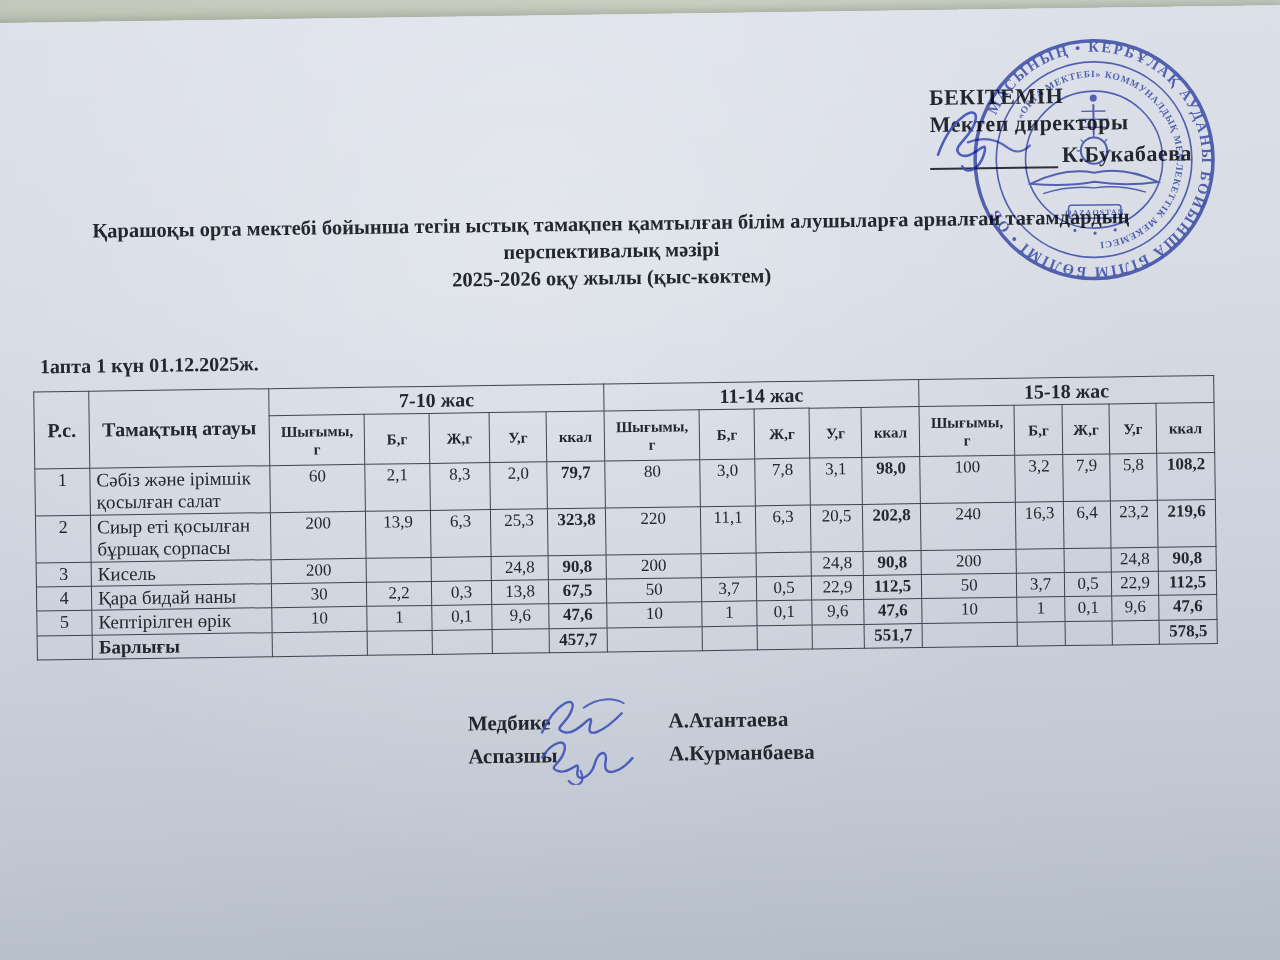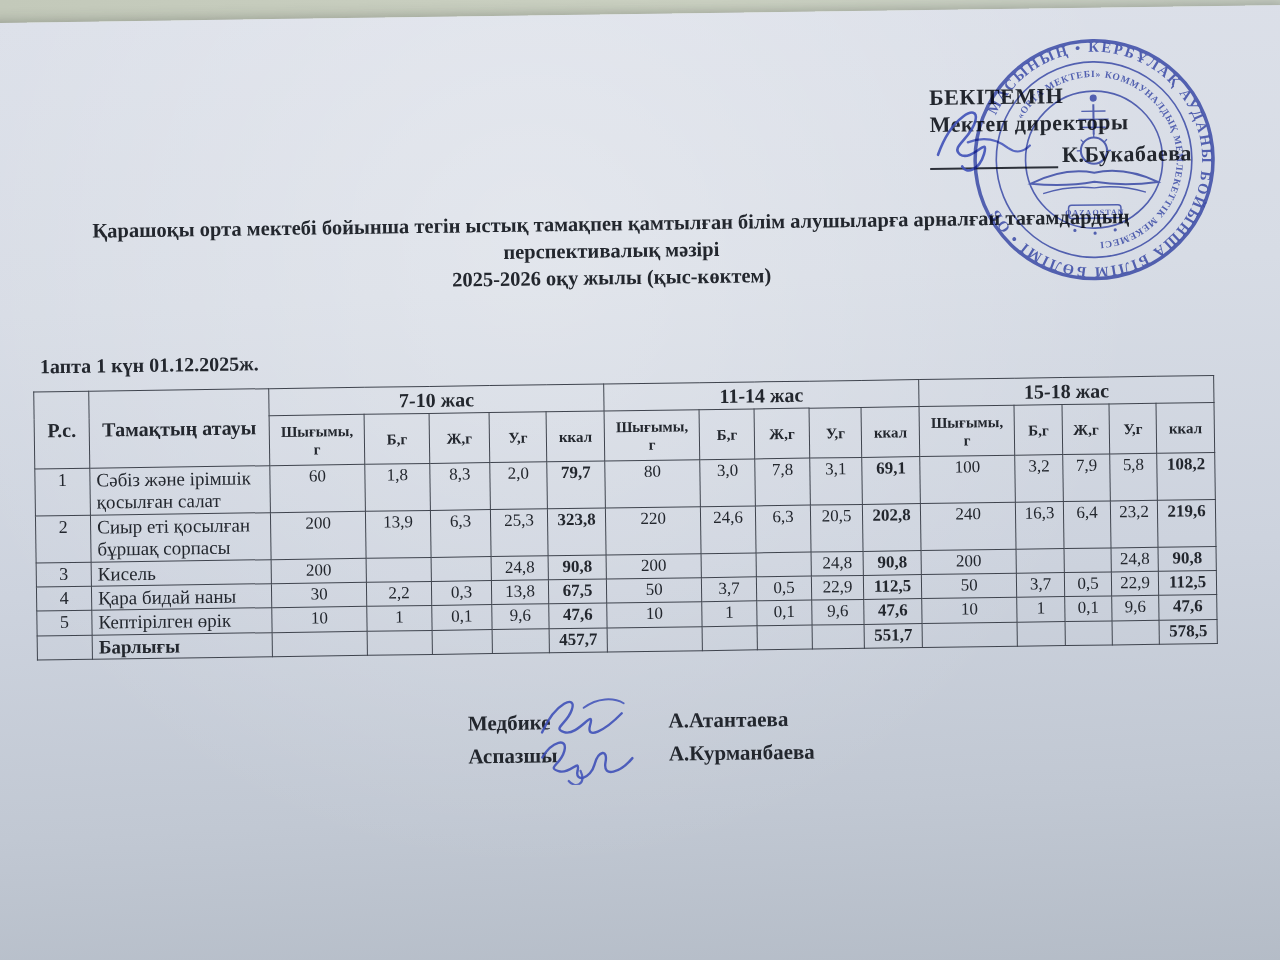--- a/index.html
+++ b/index.html
@@ -179,46 +179,46 @@
       <td>Б,г</td>
       <td>Ж,г</td>
       <td>У,г</td>
       <td>ккал</td>
     </tr>
 
     <tr class="dr rh1">
       <td class="numcol">1</td>
       <td class="dish">Сәбіз және ірімшік қосылған салат</td>
       <td>60</td>
-      <td>1,8</td>
+      <td>2,1</td>
       <td>8,3</td>
       <td>2,0</td>
       <td class="b">79,7</td>
       <td>80</td>
       <td>3,0</td>
       <td>7,8</td>
       <td>3,1</td>
-      <td class="b">69,1</td>
+      <td class="b">98,0</td>
       <td>100</td>
       <td>3,2</td>
       <td>7,9</td>
       <td>5,8</td>
       <td class="b">108,2</td>
     </tr>
 
     <tr class="dr rh2">
       <td class="numcol">2</td>
       <td class="dish">Сиыр еті қосылған бұршақ сорпасы</td>
       <td>200</td>
       <td>13,9</td>
       <td>6,3</td>
       <td>25,3</td>
       <td class="b">323,8</td>
       <td>220</td>
-      <td>24,6</td>
+      <td>11,1</td>
       <td>6,3</td>
       <td>20,5</td>
       <td class="b">202,8</td>
       <td>240</td>
       <td>16,3</td>
       <td>6,4</td>
       <td>23,2</td>
       <td class="b">219,6</td>
     </tr>
 

